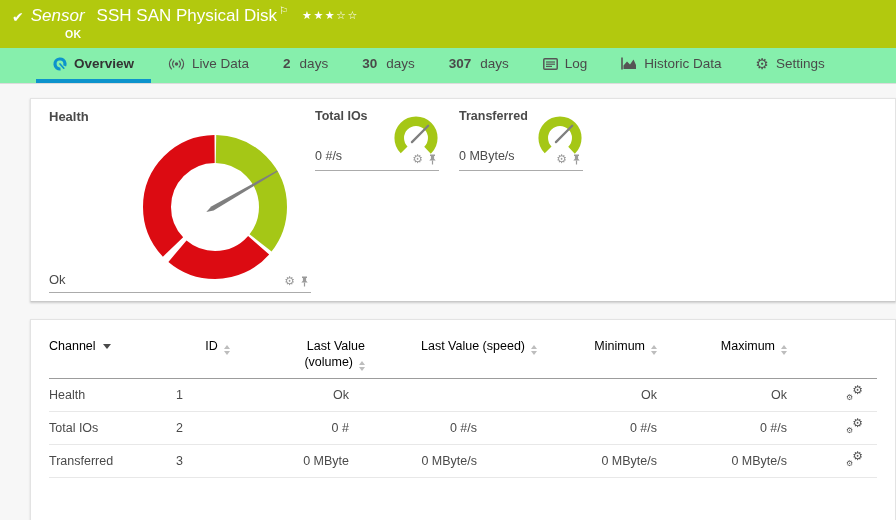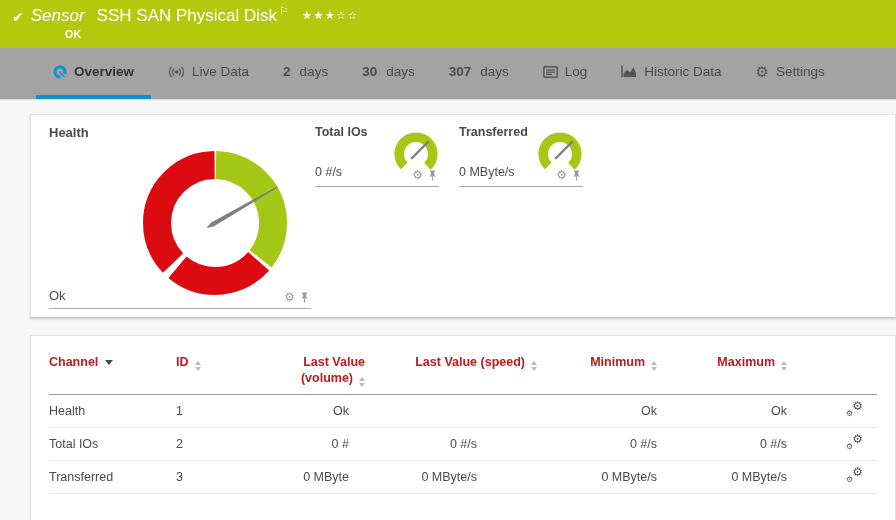--- a/index.html
+++ b/index.html
@@ -19,21 +19,21 @@
   .title-row { display:flex; align-items:flex-start; line-height:22px; }
   .check-icon { font-size:14px; font-weight:bold; margin:1px 7px 0 2px; }
   .sensor-type { font-style: italic; font-size: 17px; margin-right: 12px; }
   .sensor-name { font-size: 17px; }
   .flag-icon { font-size: 10px; position: relative; top: -5px; margin-left: 2px; }
   .star-rating { font-size: 11px; letter-spacing: 1.5px; margin-left: 14px; position: relative; top: -1px; }
   .status-ok { font-size: 10.5px; font-weight: bold; margin: 0 0 0 55px; letter-spacing: .3px; }
 
   
   .tabbar {
-    height: 52px; background: #a3a3a3; border-bottom: 1px solid #dcdcdc;
+    height: 36px; background: #86efac; border-bottom: 1px solid #dcdcdc;
     display: flex; align-items: stretch; padding-left: 36px;
   }
   .tab {
     display:flex; align-items:center; gap:7px; padding: 0 17px;
     font-size: 13.5px; color: #4a4a4a; cursor: pointer;
     border-bottom: 4px solid transparent; white-space: nowrap;
   }
   .tab.active { border-bottom-color: var(--accent_blue, #0d93cc); color:#333; font-weight: bold; }
   .tab .num { font-weight: bold; margin-right: 2px; }
   .tab svg, .tab .tab-glyph { flex: 0 0 auto; }
@@ -67,28 +67,28 @@
   .health-needle-poly { fill: var(--needle_gray, #7f7f7f); }
 
   
   .table-card {
     margin: 17px 0 0 30px; background:#fff; height: 230px;
     border: 1px solid #e3e3e3; box-shadow: 0 1px 2px rgba(0,0,0,.12);
     padding: 16px 0 0 18px;
   }
   table.channels { border-collapse: collapse; table-layout: fixed; width: 828px; font-size: 12.5px; }
   .channels th {
-    font-weight: bold; color:#b91c1c; text-align:left; vertical-align: top;
+    font-weight: normal; color:#000000; text-align:left; vertical-align: top;
     padding: 2px 0 7px 0; border-bottom: 1px solid #9c9c9c; line-height: 1.3; cursor: pointer;
   }
   .channels th.c-vol { text-align: right; padding-right: 12px; margin-top: 40px; }
   .channels th.c-speed, .channels th.c-min, .channels th.c-max { text-align: right; }
   .channels td { padding: 7px 0; border-bottom: 1px solid #e8e8e8; color:#4a4a4a; }
   .channels td.c-id { padding-left: 7px; }
-  .channels th.c-id { padding-left: 7px; }
+  .channels th.c-id { padding-left: 7px; text-align: center; }
   .channels td.c-vol { text-align: right; padding-right: 28px; }
   .channels td.c-speed { text-align: right; padding-right: 60px; }
   .channels td.c-min, .channels td.c-max { text-align: right; }
   .channels td.c-gear, .channels th.c-gear { text-align: right; padding-right: 14px; }
 
   .sort { display:inline-flex; flex-direction:column; gap:2px; margin-left:6px; vertical-align: 1px; }
   .sort i { display:block; width:0; height:0; border-left:3.5px solid transparent; border-right:3.5px solid transparent; }
   .sort .up { border-bottom:4px solid #bdbdbd; }
   .sort .down { border-top:4px solid #bdbdbd; }
   .sorted-arrow { display:inline-block; width:0; height:0; margin-left:7px;

